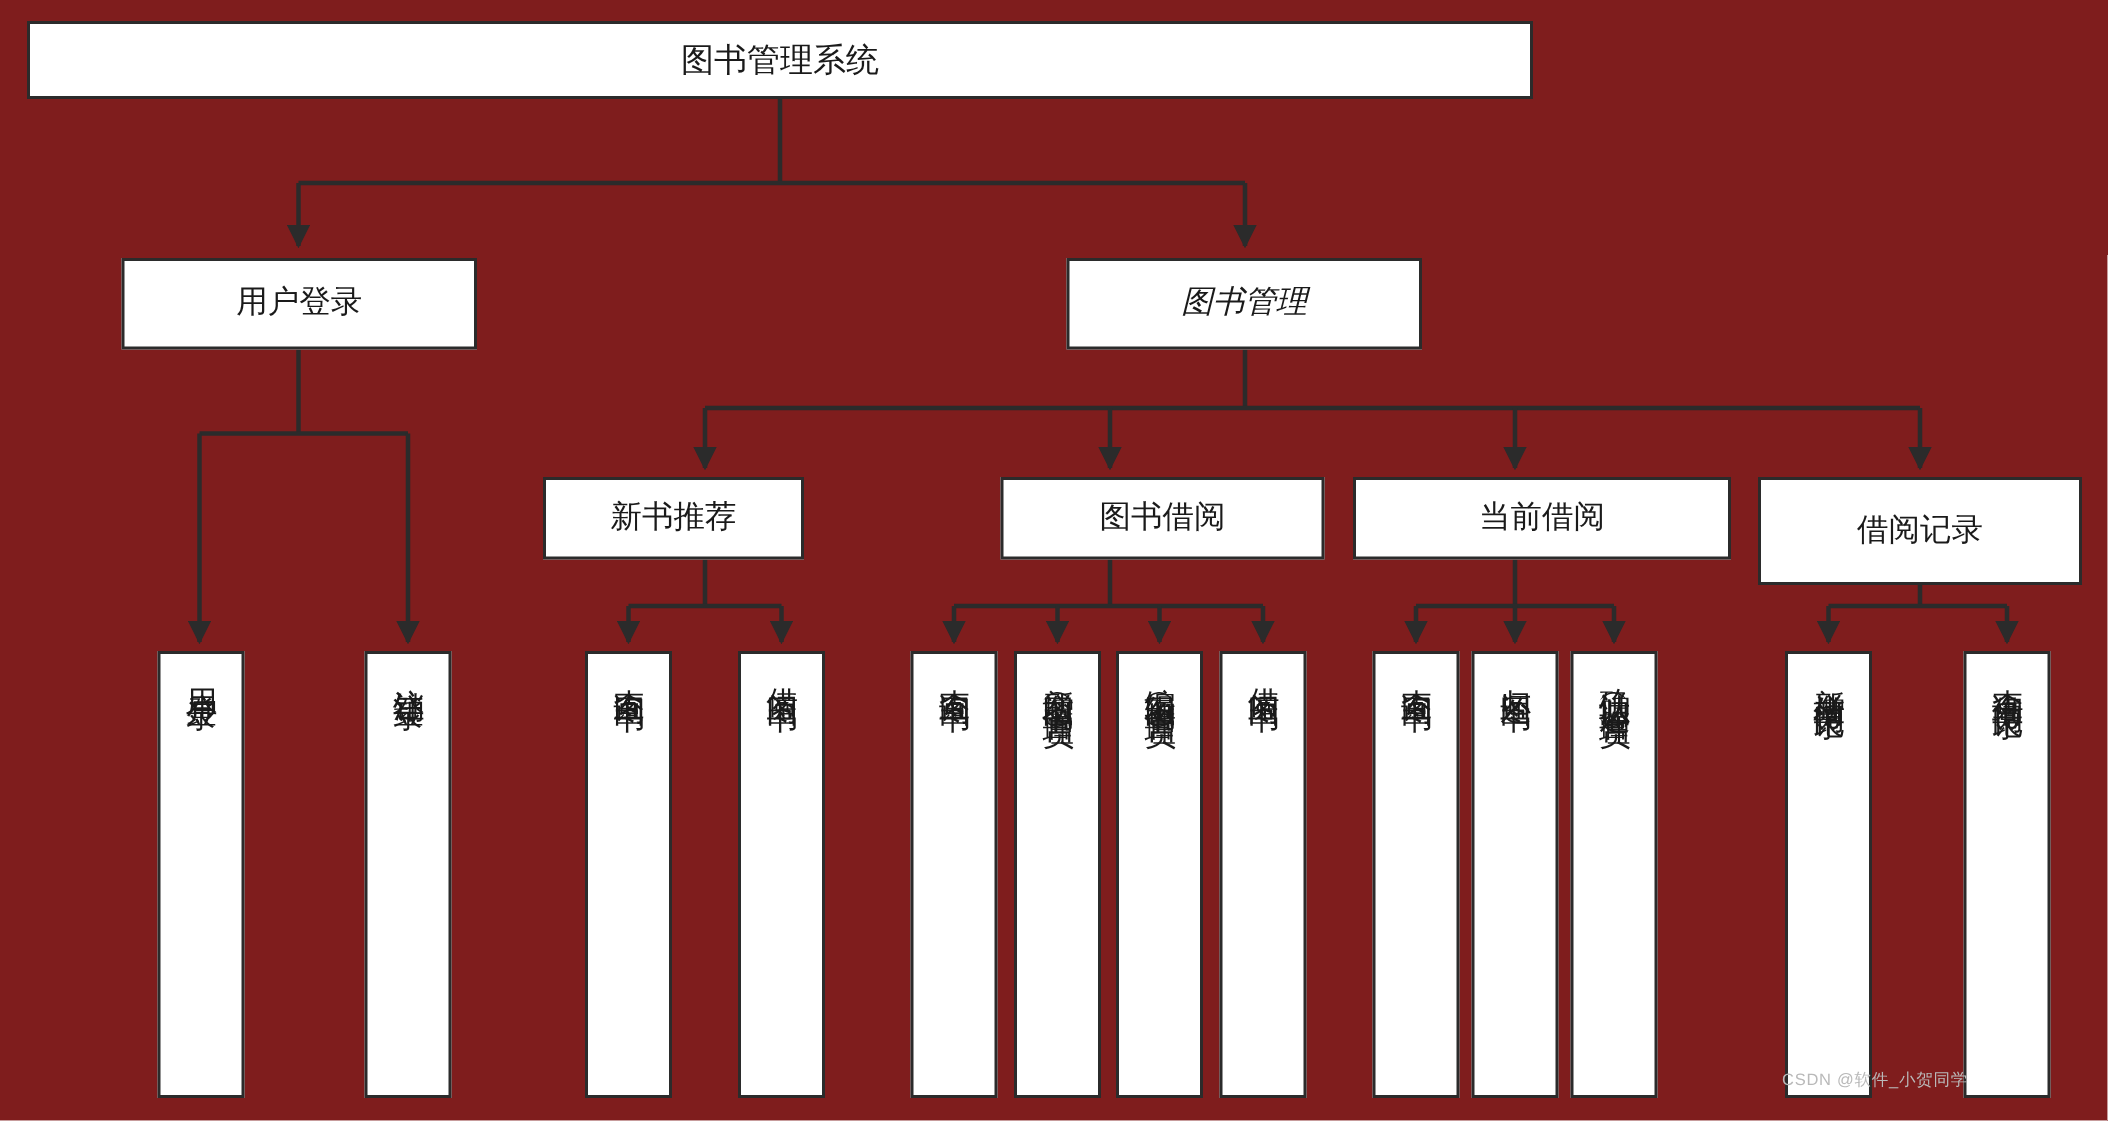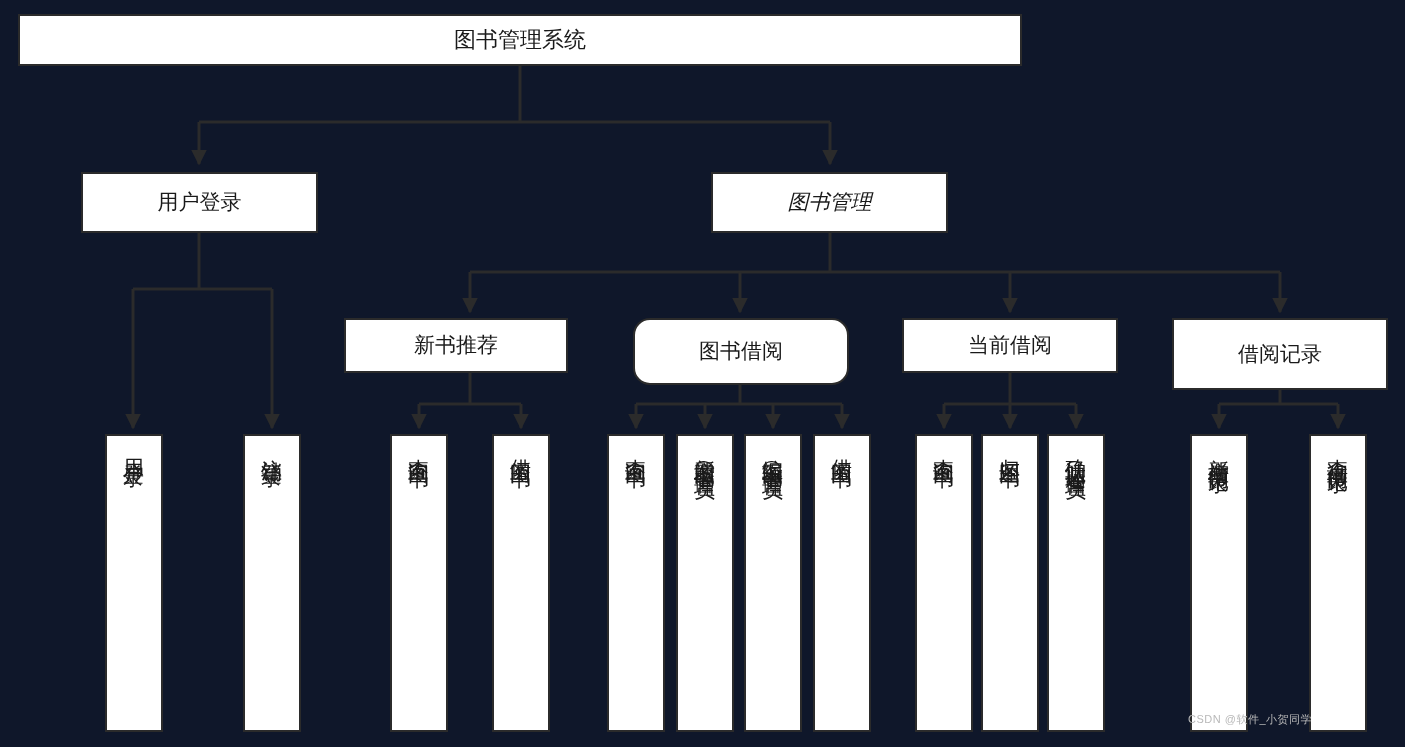--- a/index.html
+++ b/index.html
@@ -7,21 +7,21 @@
     padding: 0;
     background: #ffffff;
   }
   body {
     font-family: "Liberation Sans", "DejaVu Sans", sans-serif;
   }
   #canvas {
     position: relative;
     width: 1405px;
     height: 747px;
-    background: #0f172a;
+    background: #7f1d1d;
     overflow: hidden;
   }
   #wires {
     position: absolute;
     left: 0;
     top: 0;
     width: 1405px;
     height: 747px;
     pointer-events: none;
   }
@@ -129,27 +129,27 @@
     <span class="label">图书管理系统</span>
   </div>
 
   <div class="node horiz" style="left:81px; top:172px; width:237px; height:61px;">
     <span class="label">用户登录</span>
   </div>
   <div class="node horiz" style="left:711px; top:172px; width:237px; height:61px;font-style:italic;">
     <span class="label">图书管理</span>
   </div>
 
-  <div class="node horiz" style="left:344px; top:318px; width:224px; height:55px;justify-content:center;">
+  <div class="node horiz" style="left:362px; top:318px; width:174px; height:55px;justify-content:center;">
     <span class="label">新书推荐</span>
   </div>
-  <div class="node horiz" style="left:633px; top:318px; width:216px; height:67px;border-radius:17px;">
+  <div class="node horiz" style="left:667px; top:318px; width:216px; height:55px;">
     <span class="label">图书借阅</span>
   </div>
-  <div class="node horiz" style="left:902px; top:318px; width:216px; height:55px;">
+  <div class="node horiz" style="left:902px; top:318px; width:252px; height:55px;">
     <span class="label">当前借阅</span>
   </div>
   <div class="node horiz" style="left:1172px; top:318px; width:216px; height:72px;">
     <span class="label">借阅记录</span>
   </div>
 
   <div class="node vert" style="left:105px; top:434px; width:58px; height:298px;">
     <span class="label">用户登录</span>
   </div>
   <div class="node vert" style="left:243px; top:434px; width:58px; height:298px;">

